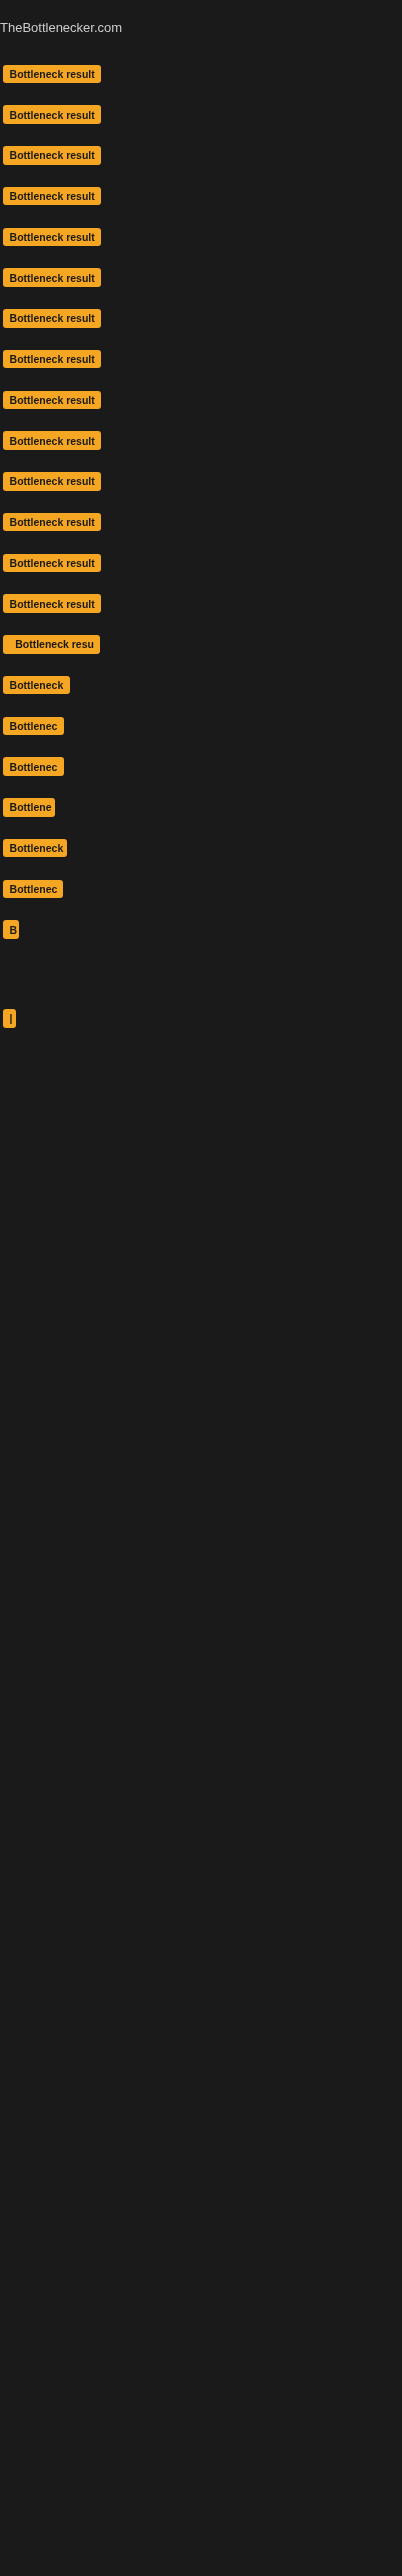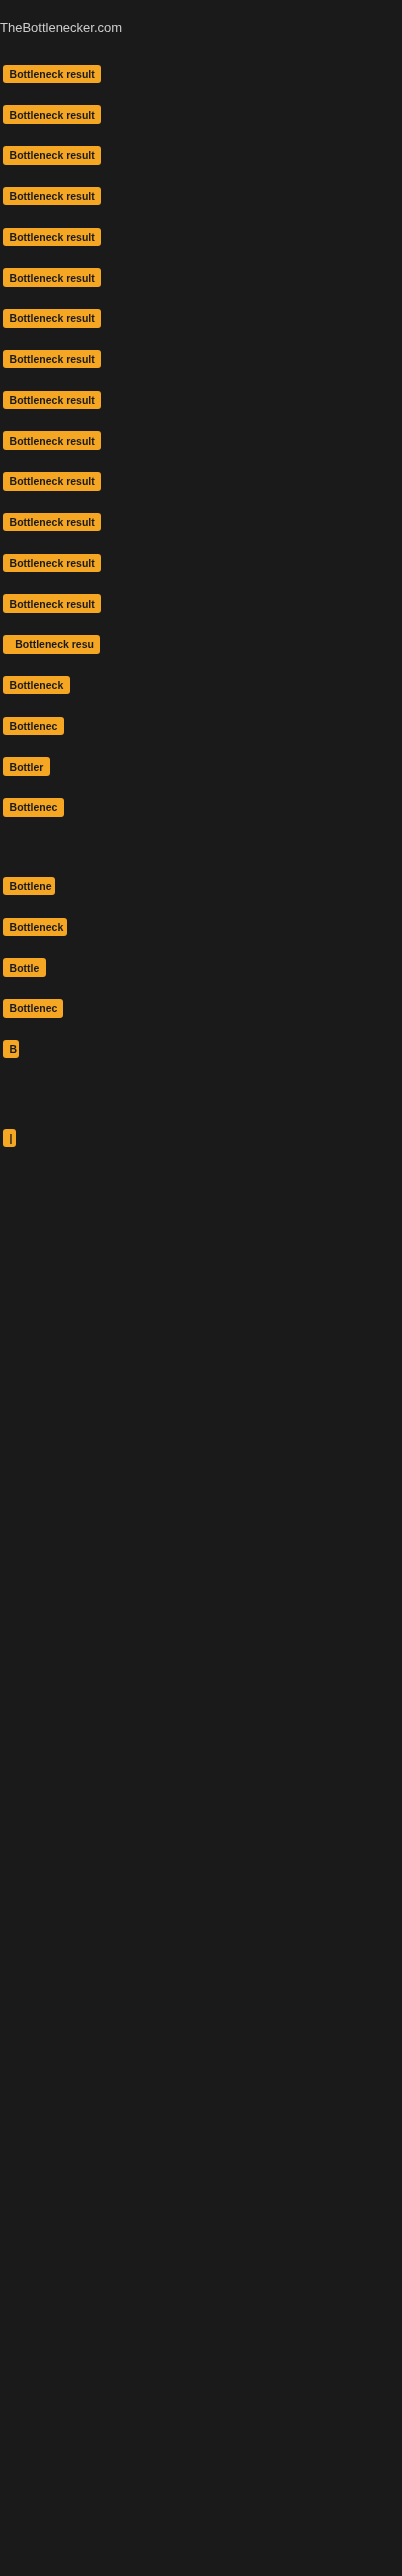--- a/index.html
+++ b/index.html
@@ -58,21 +58,21 @@
     .item-10 .bottleneck-badge { max-width: 105px; }
     .item-11 .bottleneck-badge { max-width: 105px; }
     .item-12 .bottleneck-badge { max-width: 105px; }
     .item-13 .bottleneck-badge { max-width: 105px; }
     .item-14 .bottleneck-badge { max-width: 97px; padding-left: 12px; }
     .item-15 .bottleneck-badge { max-width: 72px; }
     .item-16 .bottleneck-badge { max-width: 81px; }
     .item-17 .bottleneck-badge { max-width: 64px; }
     .item-18 .bottleneck-badge { max-width: 56px; }
     .item-19 .bottleneck-badge { max-width: 64px; }
-    .item-20 .bottleneck-badge { max-width: 52px; margin-top: 38px; }
+    .item-20 .bottleneck-badge { max-width: 52px; }
     .item-21 .bottleneck-badge { max-width: 64px; }
     .item-22 .bottleneck-badge { max-width: 44px; }
     .item-23 .bottleneck-badge { max-width: 60px; }
     .item-24 .bottleneck-badge { max-width: 16px; }
     .item-25 .bottleneck-badge { max-width: 8px; }
     .item-29 .bottleneck-badge { max-width: 24px; }
 
     .spacer {
       height: 48px;
     }
@@ -99,25 +99,23 @@
       <div class="bottleneck-item item-7"><span class="bottleneck-badge">Bottleneck result</span></div>
       <div class="bottleneck-item item-8"><span class="bottleneck-badge">Bottleneck result</span></div>
       <div class="bottleneck-item item-9"><span class="bottleneck-badge">Bottleneck result</span></div>
       <div class="bottleneck-item item-10"><span class="bottleneck-badge">Bottleneck result</span></div>
       <div class="bottleneck-item item-11"><span class="bottleneck-badge">Bottleneck result</span></div>
       <div class="bottleneck-item item-12"><span class="bottleneck-badge">Bottleneck result</span></div>
       <div class="bottleneck-item item-13"><span class="bottleneck-badge">Bottleneck result</span></div>
       <div class="bottleneck-item item-14"><span class="bottleneck-badge">Bottleneck resu</span></div>
       <div class="bottleneck-item item-15"><span class="bottleneck-badge">Bottleneck</span></div>
       <div class="bottleneck-item item-17"><span class="bottleneck-badge">Bottlenec</span></div>
-      <div class="bottleneck-item item-18"><span class="bottleneck-badge">Bottler</span></div>
       <div class="bottleneck-item item-19"><span class="bottleneck-badge">Bottlenec</span></div>
       <div class="bottleneck-item item-20"><span class="bottleneck-badge">Bottlene</span></div>
       <div class="bottleneck-item item-21"><span class="bottleneck-badge">Bottleneck r</span></div>
-      <div class="bottleneck-item item-22"><span class="bottleneck-badge">Bottle</span></div>
       <div class="bottleneck-item item-23"><span class="bottleneck-badge">Bottlenec</span></div>
       <div class="bottleneck-item item-24"><span class="bottleneck-badge">B</span></div>
       <div class="spacer"></div>
       <div class="bottleneck-item item-25"><span class="bottleneck-badge">|</span></div>
       <div class="large-spacer"></div>
       <div class="bottleneck-item item-26"></div>
       <div class="bottleneck-item item-27"></div>
       <div class="bottleneck-item item-28"></div>
     </div>
 </div>

